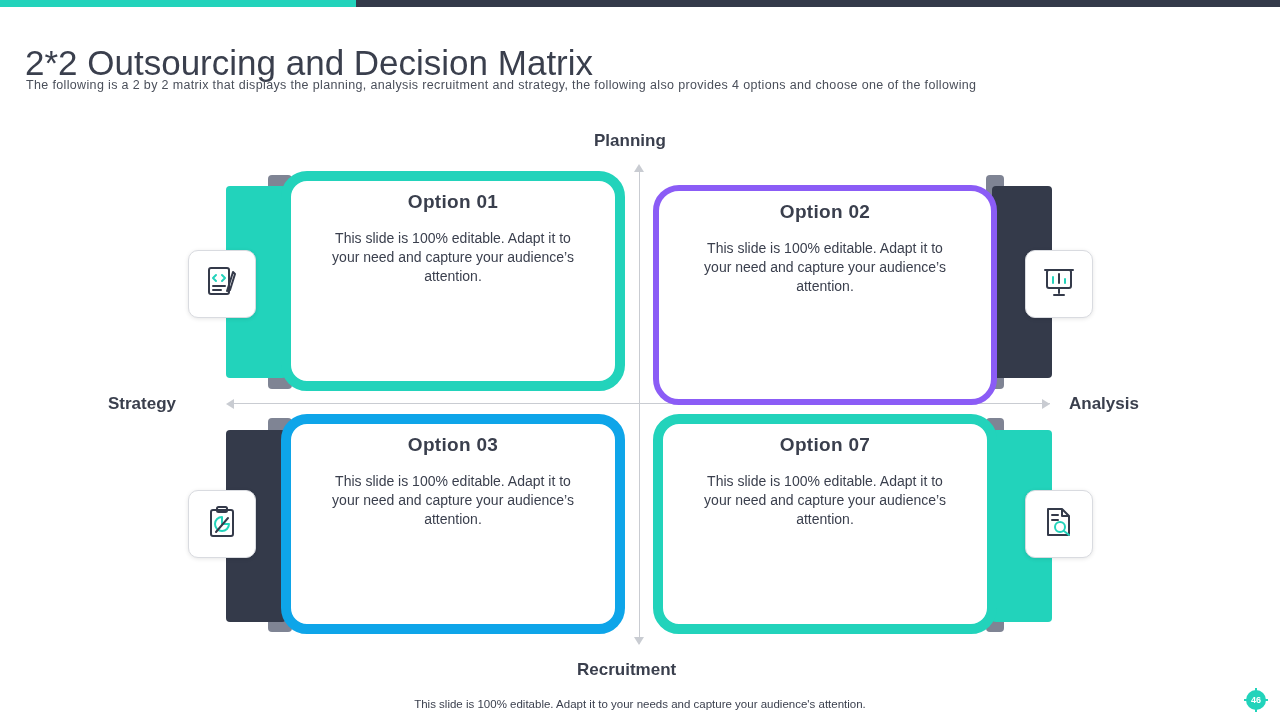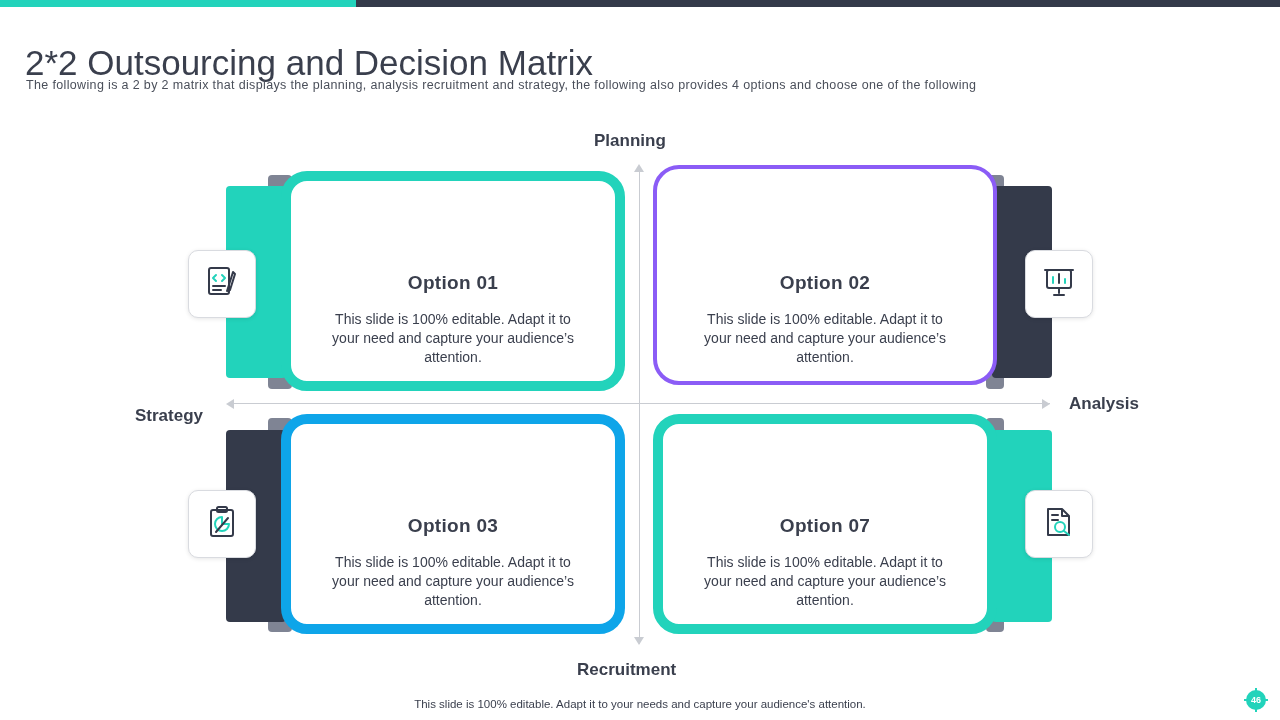--- a/index.html
+++ b/index.html
@@ -51,21 +51,21 @@
   
   .axis-label {
     position: absolute;
     font-size: 17px;
     font-weight: bold;
     color: #3a3f4d;
     white-space: nowrap;
   }
   .axis-planning { top: 131px; left: 594px; }
   .axis-recruitment { top: 660px; left: 577px; }
-  .axis-strategy { top: 394px; left: 135px; margin-top: 12px; }
+  .axis-strategy { top: 394px; left: 108px; }
   .axis-analysis { top: 394px; left: 1069px; }
 
   
   .axis-v {
     position: absolute;
     left: 639px;
     top: 166px;
     width: 1px;
     height: 478px;
     background: #c9ccd2;
@@ -123,25 +123,25 @@
 
   
   .card {
     position: absolute;
     background: #ffffff;
     border-radius: 26px;
     box-sizing: border-box;
     display: flex;
     flex-direction: column;
     align-items: center;
-    justify-content: flex-end;
+    justify-content: flex-start;
     padding: 10px 36px;
   }
   .card-1 { left: 281px; top: 171px; width: 344px; height: 220px; border: 10px solid #22d3bb; }
-  .card-2 { left: 653px; top: 165px; width: 344px; height: 220px; border: 4px solid #8b5cf6; }
+  .card-2 { left: 653px; top: 185px; width: 344px; height: 220px; border: 6px solid #8b5cf6; }
   .card-3 { left: 281px; top: 414px; width: 344px; height: 220px; border: 10px solid #0ea5e9; }
   .card-4 { left: 653px; top: 414px; width: 344px; height: 220px; border: 10px solid #22d3bb; }
 
   .card-title {
     font-size: 19px;
     font-weight: bold;
     color: #3a3f4d;
     margin: 0 0 12px 0;
     letter-spacing: 0.3px;
   }

